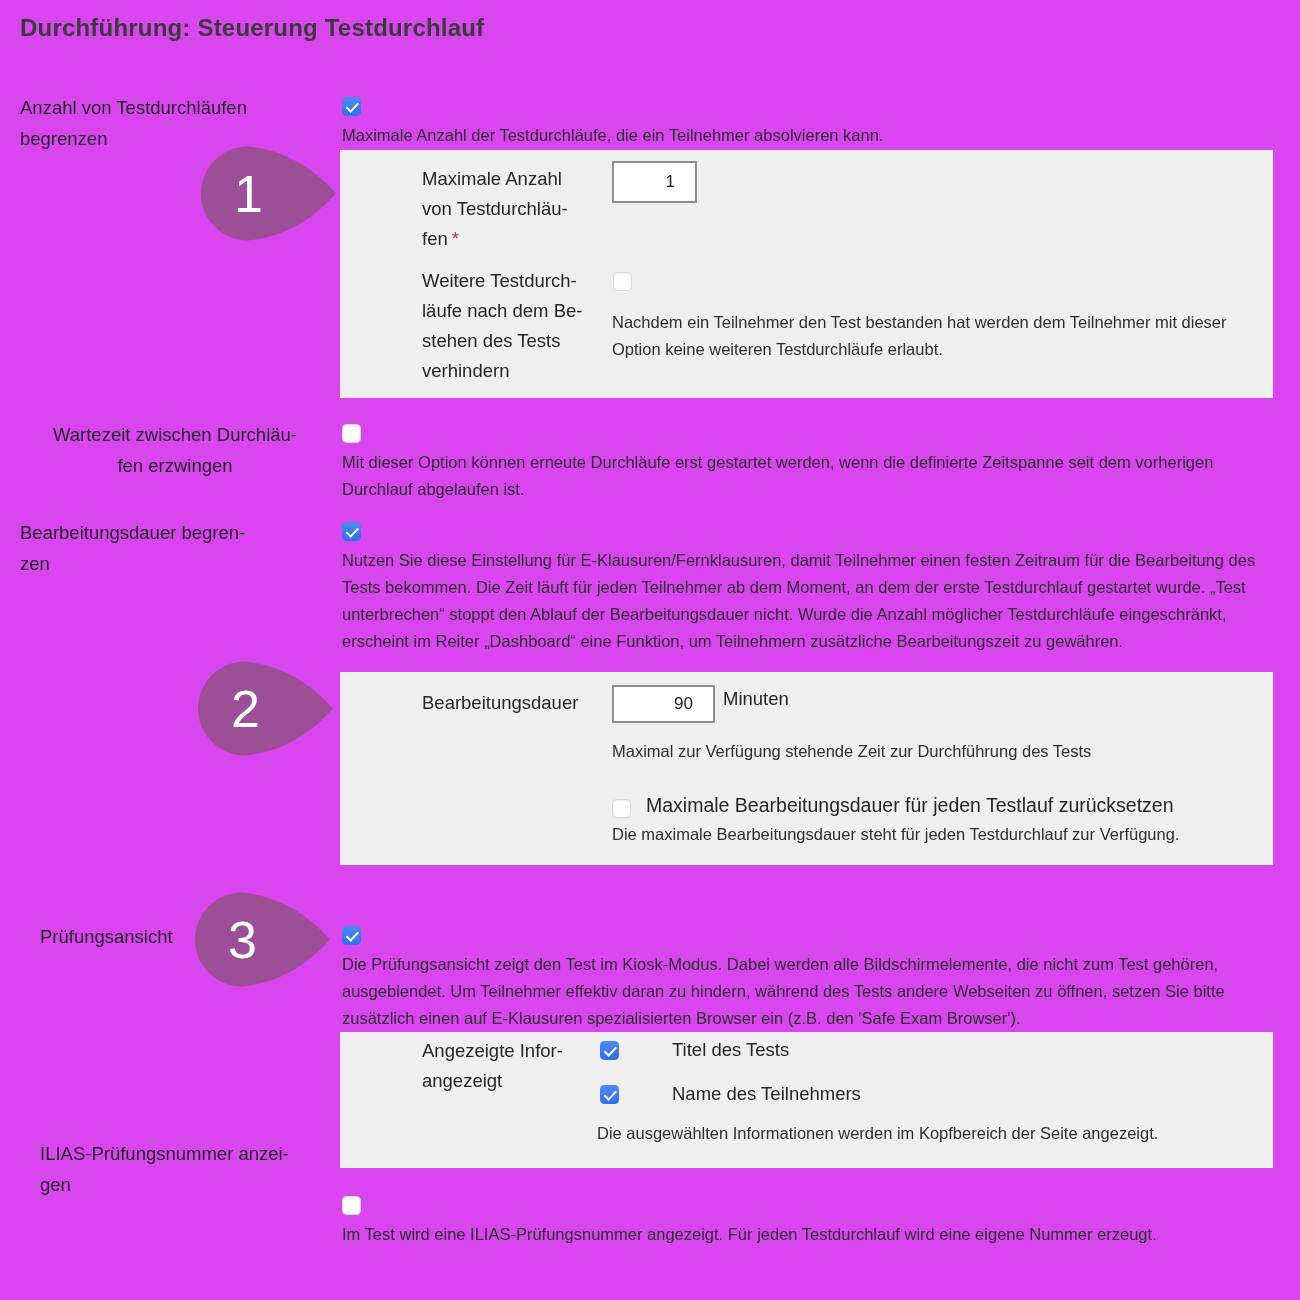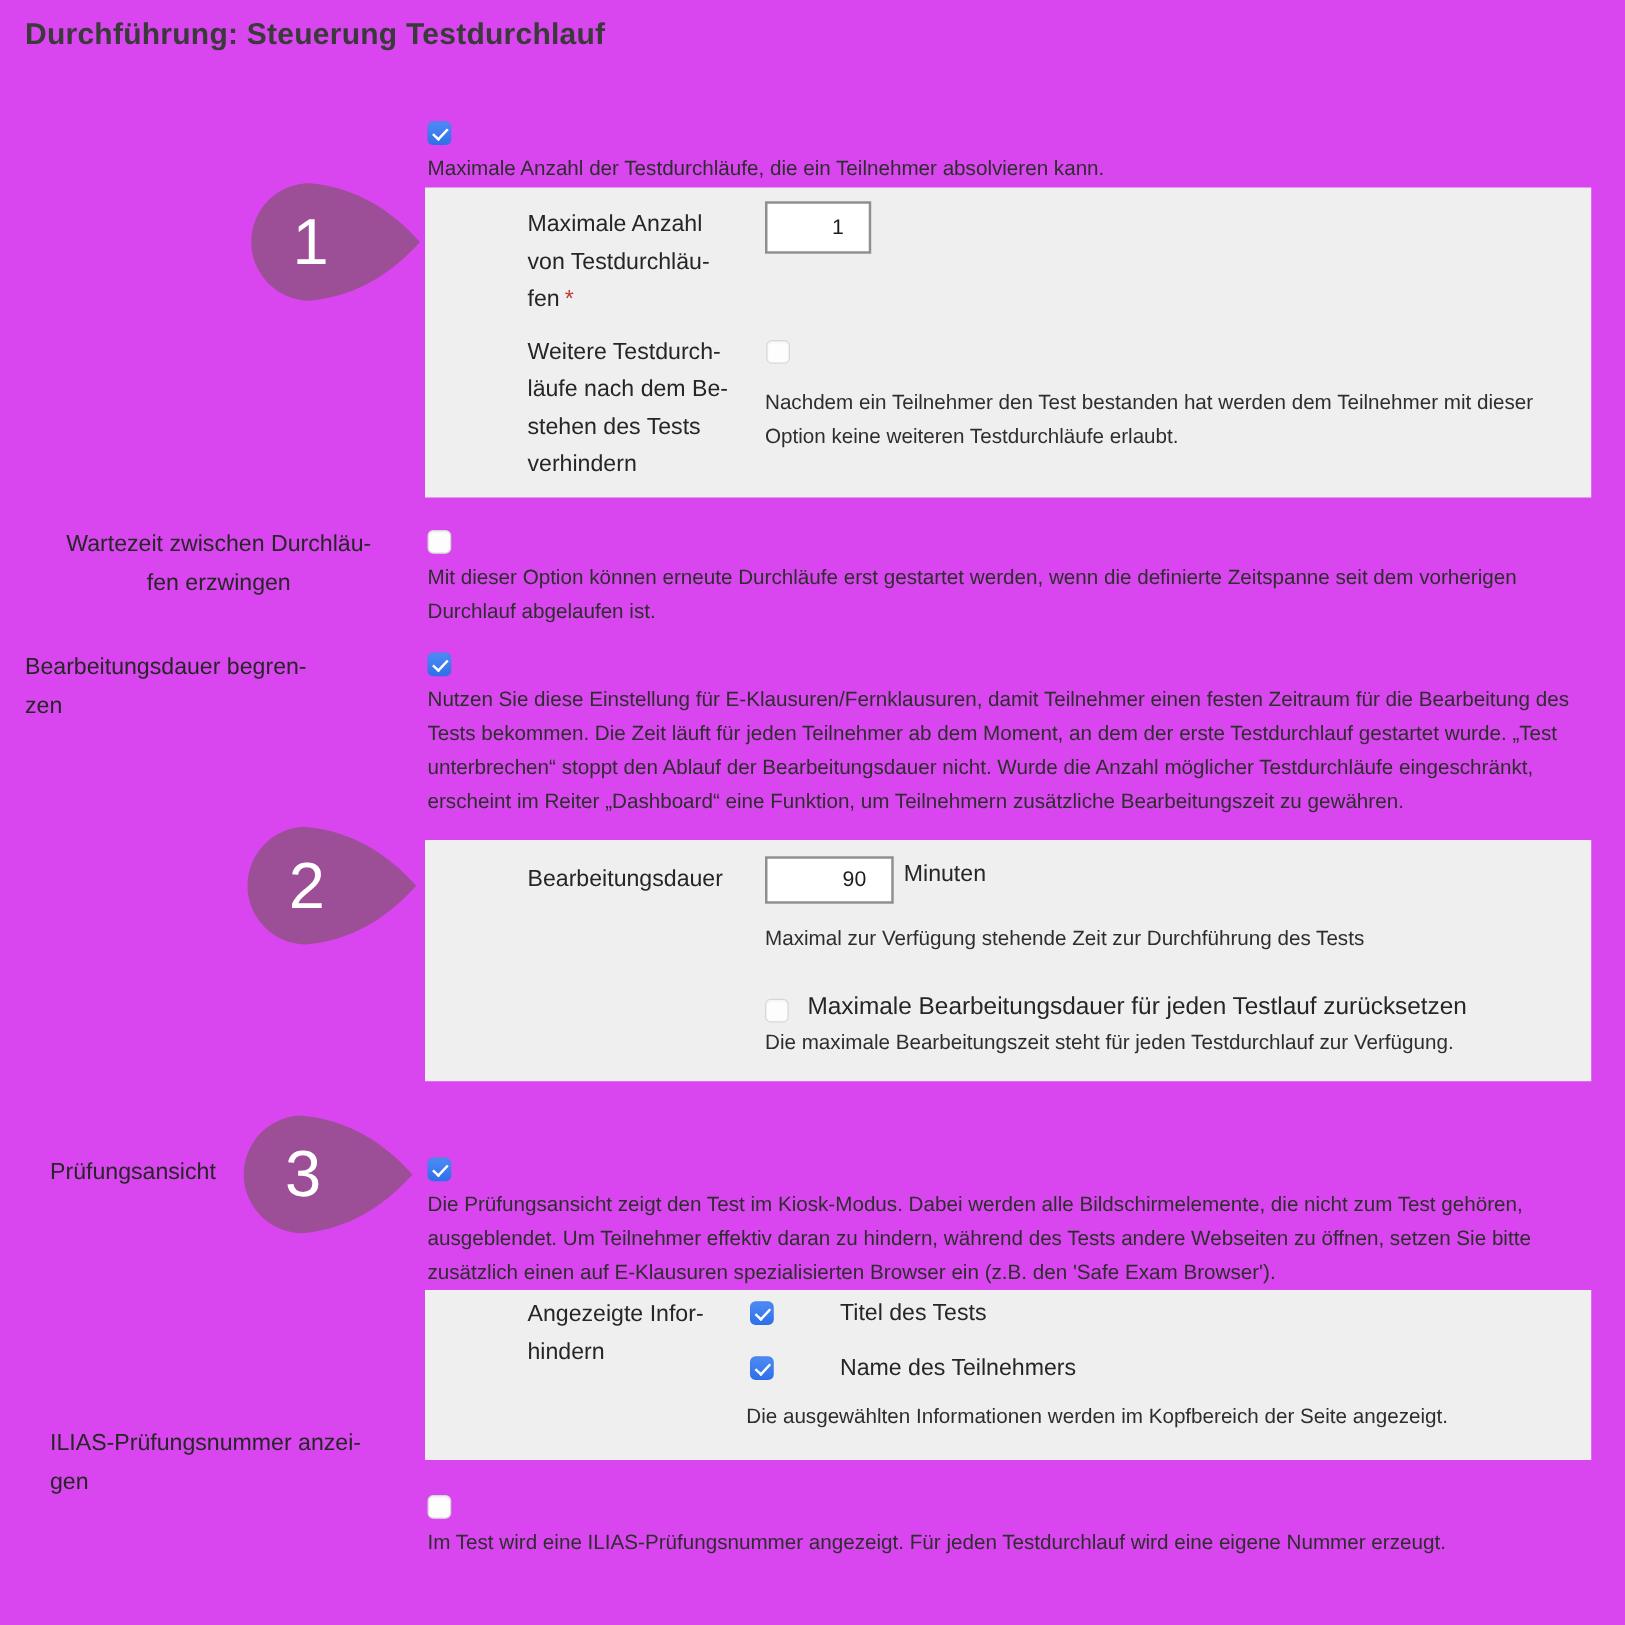--- a/index.html
+++ b/index.html
@@ -32,20 +32,22 @@
   .unit { position:absolute; font-size:18.5px; color:#262626; }
   .cb-inline-label { position:absolute; font-size:19.5px; color:#262626; }
 </style>
 </head>
 <body>
 
 <div id="stage">
 
   <div class="page-title">Durchführung: Steuerung Testdurchlauf</div>
 
+  <div class="row-label" style="top:92px;">Anzahl von Testdurchläufen
+begrenzen</div>
   <div class="cb checked" style="left:342px; top:97px;"></div>
   <div class="desc" style="left:342px; top:122px; width:935px;">Maximale Anzahl der Testdurchläufe, die ein Teilnehmer absolvieren kann.</div>
 
   <div class="panel" style="top:150px; height:248px;">
     <div class="sub-label" style="left:46px; top:14px;"><span>Maximale Anzahl
 von Testdurchläu-
 fen</span><span class="req">*</span></div>
     <input class="tinput" style="left: 272px; top: 11px; width: 85px; height: 42px;" value="1">
 
     <div class="sub-label" style="left:46px; top:116px;">Weitere Testdurch-
@@ -74,37 +76,37 @@
   <div class="desc" style="left:342px; top:547px; width:938px;">Nutzen Sie diese Einstellung für E-Klausuren/Fernklausuren, damit Teilnehmer einen festen Zeitraum für die Bearbeitung des Tests bekommen. Die Zeit läuft für jeden Teilnehmer ab dem Moment, an dem der erste Testdurchlauf gestartet wurde. „Test unterbrechen“ stoppt den Ablauf der Bearbeitungsdauer nicht. Wurde die Anzahl möglicher Testdurchläufe eingeschränkt, erscheint im Reiter „Dashboard“ eine Funktion, um Teilnehmern zusätzliche Bearbeitungszeit zu gewähren.</div>
 
   <div class="panel" style="top:672px; height:193px;">
     <div class="sub-label" style="left:46px; top:16px;">Bearbeitungsdauer</div>
     <input class="tinput" style="left: 272px; top: 13px; width: 103px; height: 38px;" value="90">
     <span class="unit" style="left:383px; top:16px;">Minuten</span>
     <div class="desc" style="left:272px; top:66px; width:640px;">Maximal zur Verfügung stehende Zeit zur Durchführung des Tests</div>
 
     <div class="cb" style="left:272px; top:127px;"></div>
     <span class="cb-inline-label" style="left:306px; top:122px;">Maximale Bearbeitungsdauer für jeden Testlauf zurücksetzen</span>
-    <div class="desc" style="left:272px; top:149px; width:650px;">Die maximale Bearbeitungszeit steht für jeden Testdurchlauf zur Verfügung.</div>
+    <div class="desc" style="left:272px; top:149px; width:650px;">Die maximale Bearbeitungsdauer steht für jeden Testdurchlauf zur Verfügung.</div>
   </div>
 
   <div class="marker" style="left:197px; top:660px;">
     <svg width="138" height="97" viewBox="0 0 138 97">
       <path d="M 48 1.5 A 47 47 0 1 0 48 95.5 C 85 92 113 74 136 48.5 C 113 23 85 5 48 1.5 Z" fill="#9c4f97"></path>
     </svg>
     <span class="num">2</span>
   </div>
 
   <div class="row-label" style="left:40px; top:921px;">Prüfungsansicht</div>
   <div class="cb checked" style="left:342px; top:926px;"></div>
   <div class="desc" style="left:342px; top:951px; width:938px;">Die Prüfungsansicht zeigt den Test im Kiosk-Modus. Dabei werden alle Bildschirmelemente, die nicht zum Test gehören, ausgeblendet. Um Teilnehmer effektiv daran zu hindern, während des Tests andere Webseiten zu öffnen, setzen Sie bitte zusätzlich einen auf E-Klausuren spezialisierten Browser ein (z.B. den 'Safe Exam Browser').</div>
 
   <div class="panel" style="top:1032px; height:136px;">
     <div class="sub-label" style="left:46px; top:4px;">Angezeigte Infor-
-hindern</div>
+angezeigt</div>
 
     <div class="cb checked" style="left:260px; top:9px;"></div>
     <span class="sub-label" style="left:296px; top:3px;">Titel des Tests</span>
 
     <div class="cb checked" style="left:260px; top:53px;"></div>
     <span class="sub-label" style="left:296px; top:47px;">Name des Teilnehmers</span>
 
     <div class="desc" style="left:257px; top:88px; width:640px;">Die ausgewählten Informationen werden im Kopfbereich der Seite angezeigt.</div>
   </div>
 

